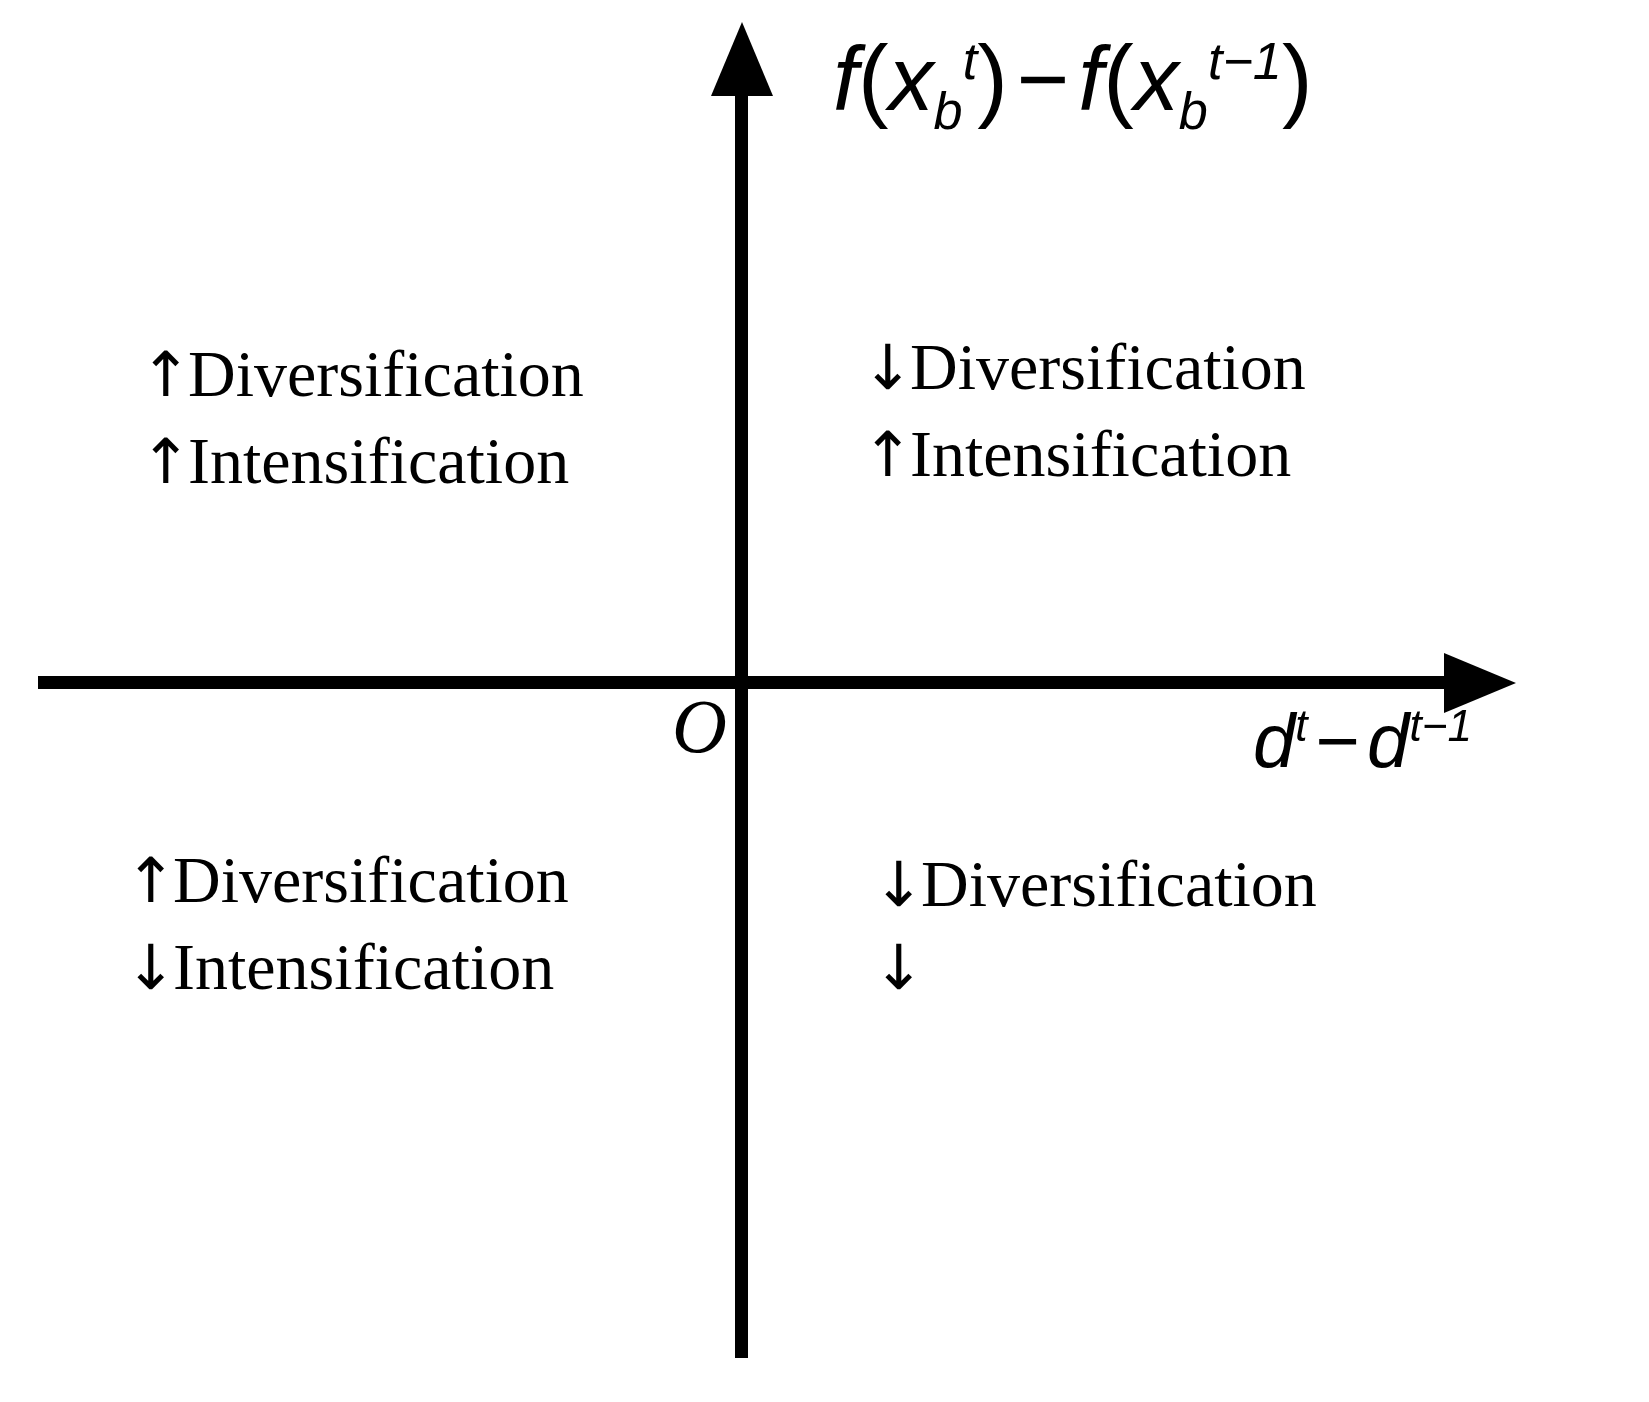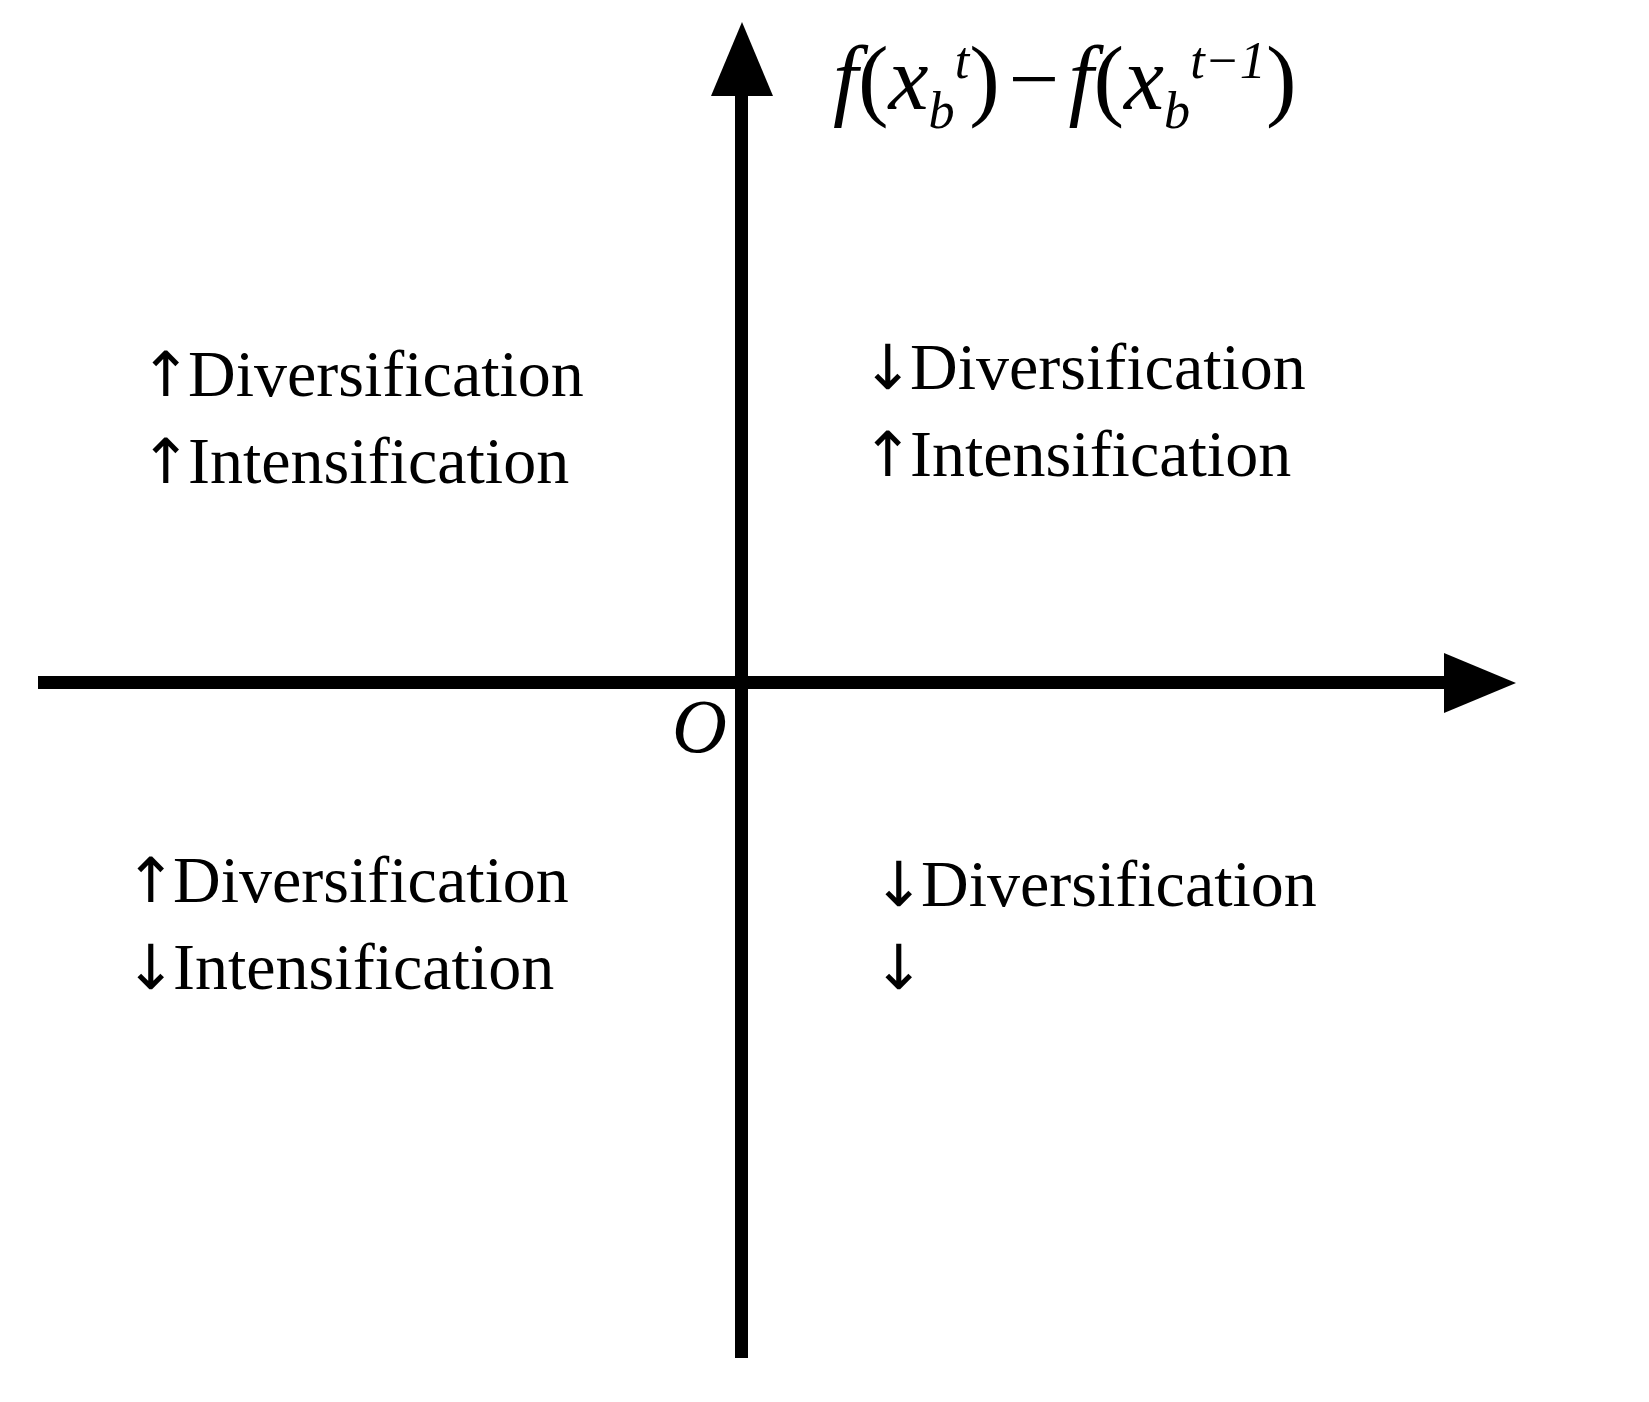--- a/index.html
+++ b/index.html
@@ -50,21 +50,21 @@
     left: 711px;
     top: 22px;
     border-left: 31px solid transparent;
     border-right: 31px solid transparent;
     border-bottom: 74px solid #000000;
   }
 
   
   .math {
     position: absolute;
-    font-family: Liberation Serif, serif;
+    font-family: Liberation Sans, sans-serif;
     font-style: italic;
     white-space: nowrap;
     line-height: 1;
   }
   #y-axis-label {
     left: 833px;
     top: 33px;
     font-size: 90px;
   }
   #x-axis-label {
@@ -140,20 +140,23 @@
 
   <div class="axis-line" id="x-axis-line"></div>
   <div class="arrowhead" id="x-axis-arrow"></div>
   <div class="axis-line" id="y-axis-line"></div>
   <div class="arrowhead" id="y-axis-arrow"></div>
 
   <div class="math" id="y-axis-label">
     <span>f</span><span class="paren">(</span><span>x</span><span class="dn">b</span><span class="up">t</span><span class="paren">)</span><span class="op">−</span><span>f</span><span class="paren">(</span><span>x</span><span class="dn">b</span><span class="up">t−1</span><span class="paren">)</span>
   </div>
 
+  <div class="math" id="x-axis-label">
+    <span>d</span><span class="up">t</span><span class="op">−</span><span>d</span><span class="up">t−1</span>
+  </div>
 
   <div id="origin-label">O</div>
 
   <div class="quadrant" id="quadrant-top-left">
     <div class="quad-line">
       <span class="quad-arrow">↑</span>
       <span class="quad-text">Diversification</span>
     </div>
     <div class="quad-line">
       <span class="quad-arrow">↑</span>

